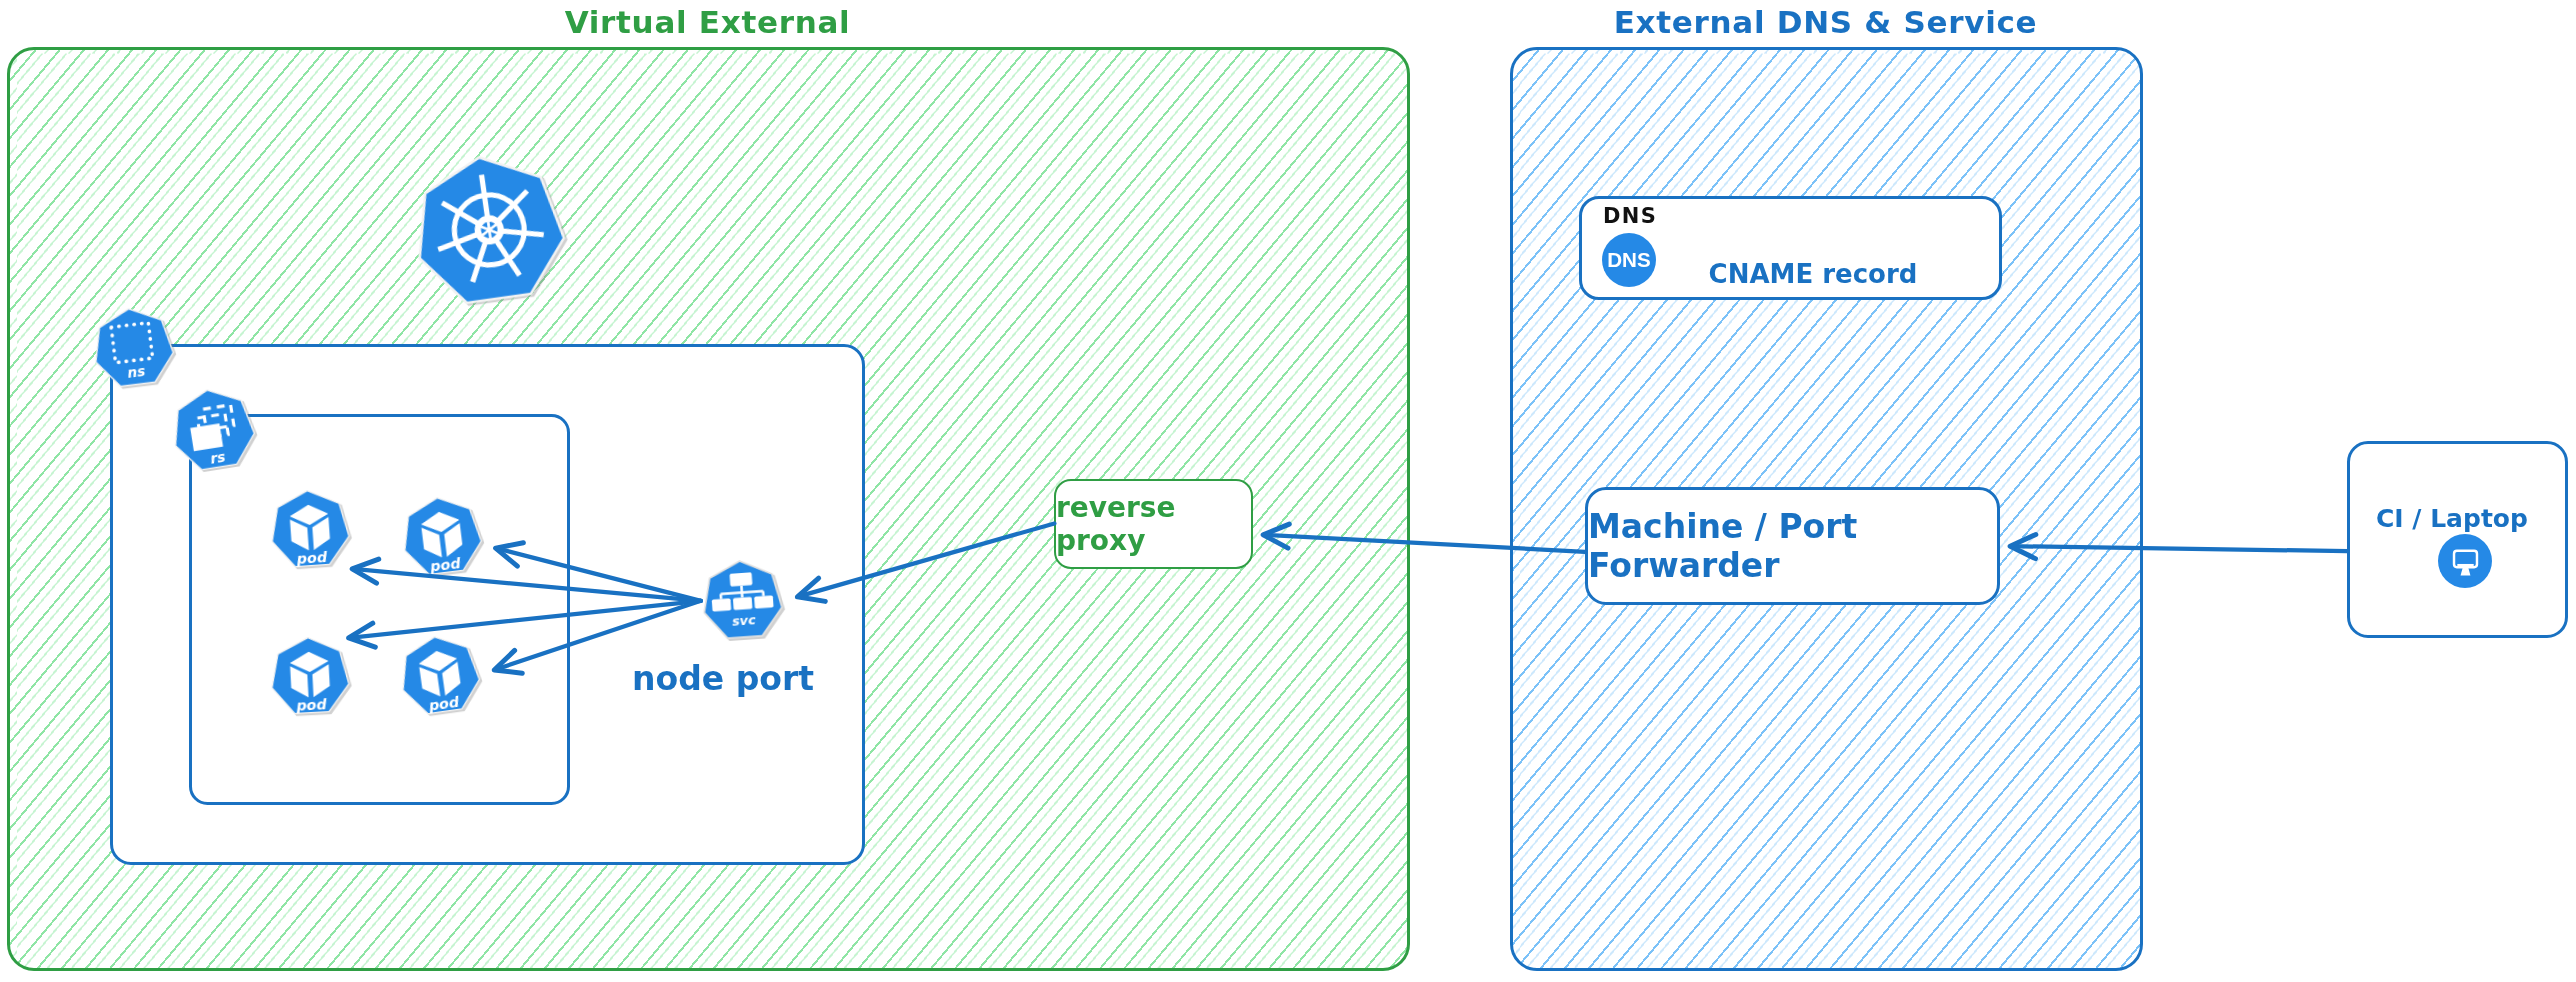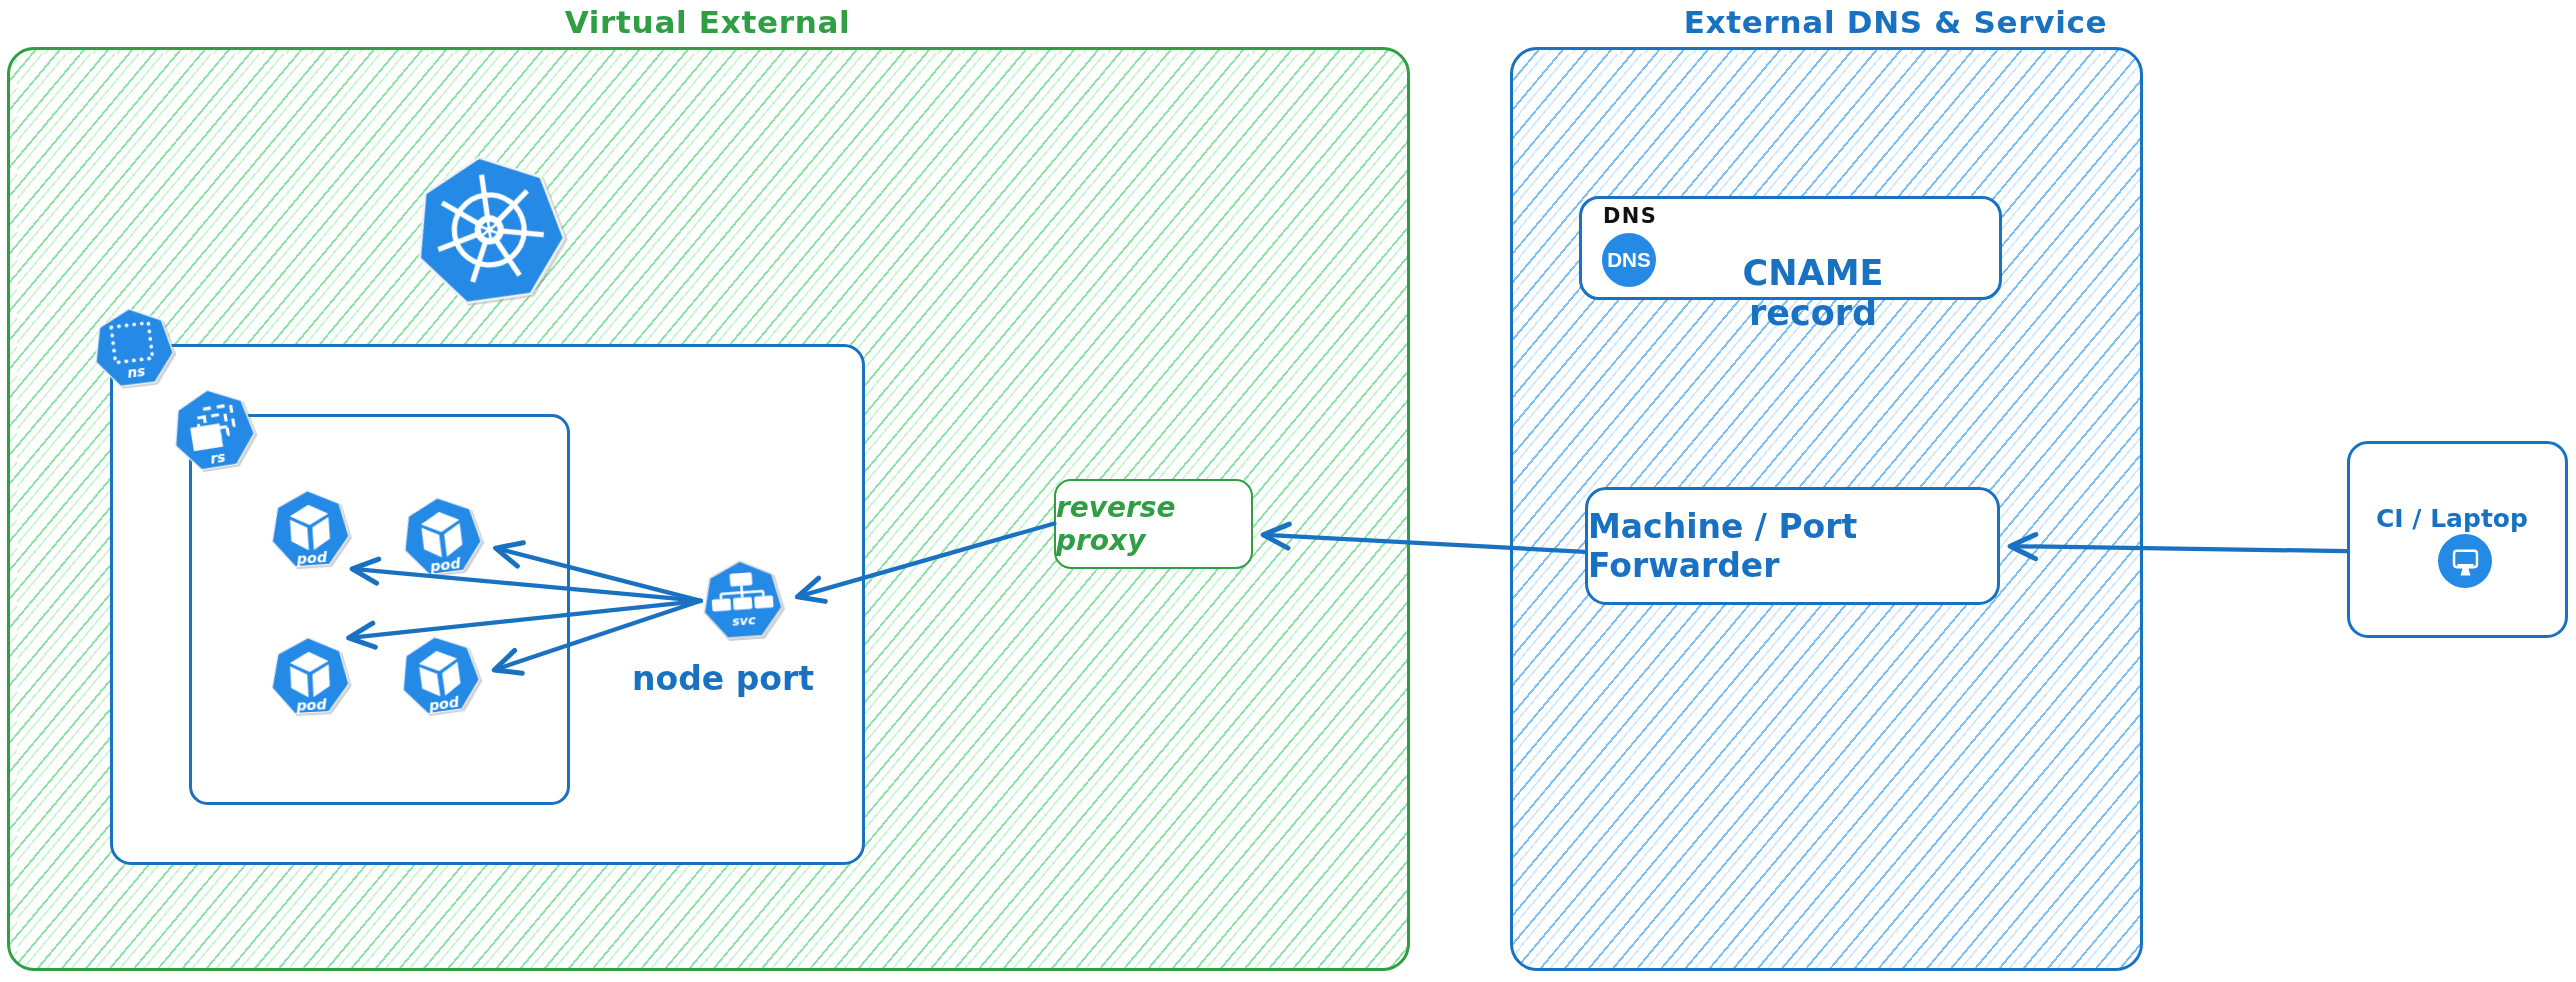--- a/index.html
+++ b/index.html
@@ -61,21 +61,21 @@
     border-radius:50%;background:var(--ib);
     display:flex;align-items:center;justify-content:center;
   }
   .arrows{position:absolute;left:0;top:0;pointer-events:none;z-index:9;}
   .dns-header{color:#111111;font-weight:bold;font-size:21px;letter-spacing:1.4px;}
 </style>
 </head>
 <body>
 
 <div class="abs group-title green" style="left:7px;top:4.3px;width:1401px;">Virtual External</div>
-<div class="abs group-title blue" style="left:1580px;top:4.3px;width:631px;">External DNS &amp; Service</div>
+<div class="abs group-title blue" style="left:1510px;top:4.3px;width:631px;">External DNS &amp; Service</div>
 
 <div class="abs group-box green" style="left:7px;top:47px;width:1403px;height:924px;"></div>
 
 <div class="abs group-box blue" style="left:1510px;top:47px;width:633px;height:924px;"></div>
 
 <div class="abs white-box blue-border" style="left:110px;top:344px;width:755px;height:521px;"></div>
 
 <div class="abs white-box blue-border" style="left:189px;top:414px;width:381px;height:391px;border-radius:18.5px;"></div>
 
 <svg class="abs hepta" style="left:410px;top:149px;transform:rotate(-8deg);" width="159" height="165" viewBox="0 0 100 100">
@@ -135,30 +135,30 @@
   <rect x="37" y="17" width="26" height="15" rx="2" fill="#ffffff"></rect>
   <path d="M50,32 V40 M25,40 H75 M25,40 V46 M50,40 V46 M75,40 V46" stroke="#ffffff" stroke-width="3" fill="none"></path>
   <rect x="14" y="46" width="22" height="14" rx="2" fill="#ffffff"></rect>
   <rect x="39" y="46" width="22" height="14" rx="2" fill="#ffffff"></rect>
   <rect x="64" y="46" width="22" height="14" rx="2" fill="#ffffff"></rect>
   <text x="50" y="78" font-size="15" text-anchor="middle" class="icon-label">svc</text>
 </svg>
 
 <div class="abs label-blue" style="left:632px;top:659px;width:213px;text-align:left;font-size:33px;">node port</div>
 
-<div class="abs white-box green-border label-green" style="left:1054px;top:479px;width:199px;height:90px;font-size:28px;font-style:italic;">
+<div class="abs white-box green-border label-green" style="left:1054px;top:479px;width:199px;height:90px;font-size:28px;">
   <span>reverse proxy</span>
 </div>
 
 <div class="abs white-box blue-border" style="left:1579px;top:196px;width:423px;height:104px;border-radius:20px;"></div>
 <div class="abs dns-header" style="left:1603px;top:204px;">DNS</div>
 <div class="abs badge-circle" style="left:1602px;top:233px;width:54px;height:54px;">
   <span style="color:#fff;font-size:20.6px;font-weight:bold;font-family:'Liberation Sans',sans-serif;">DNS</span>
 </div>
-<div class="abs label-blue" style="left:1685px;top:253px;width:256px;text-align:center;font-size:35px;">CNAME record</div>
+<div class="abs label-blue" style="left:1685px;top:259px;width:256px;text-align:center;font-size:26px;">CNAME record</div>
 
 <div class="abs white-box blue-border label-blue" style="left:1585px;top:487px;width:415px;height:118px;font-size:33px;">
   <span>Machine / Port Forwarder</span>
 </div>
 
 <div class="abs white-box blue-border" style="left:2347px;top:441px;width:221px;height:197px;"></div>
 <div class="abs label-blue" style="left:2347px;top:504px;width:221px;font-size:25px;margin-left:29px;">CI / Laptop</div>
 <div class="abs badge-circle" style="left:2438px;top:534px;width:54px;height:54px;">
   <svg width="41" height="41" viewBox="0 0 100 100">
     <rect x="22" y="24" width="56" height="40" rx="7" fill="none" stroke="#ffffff" stroke-width="6"></rect>

